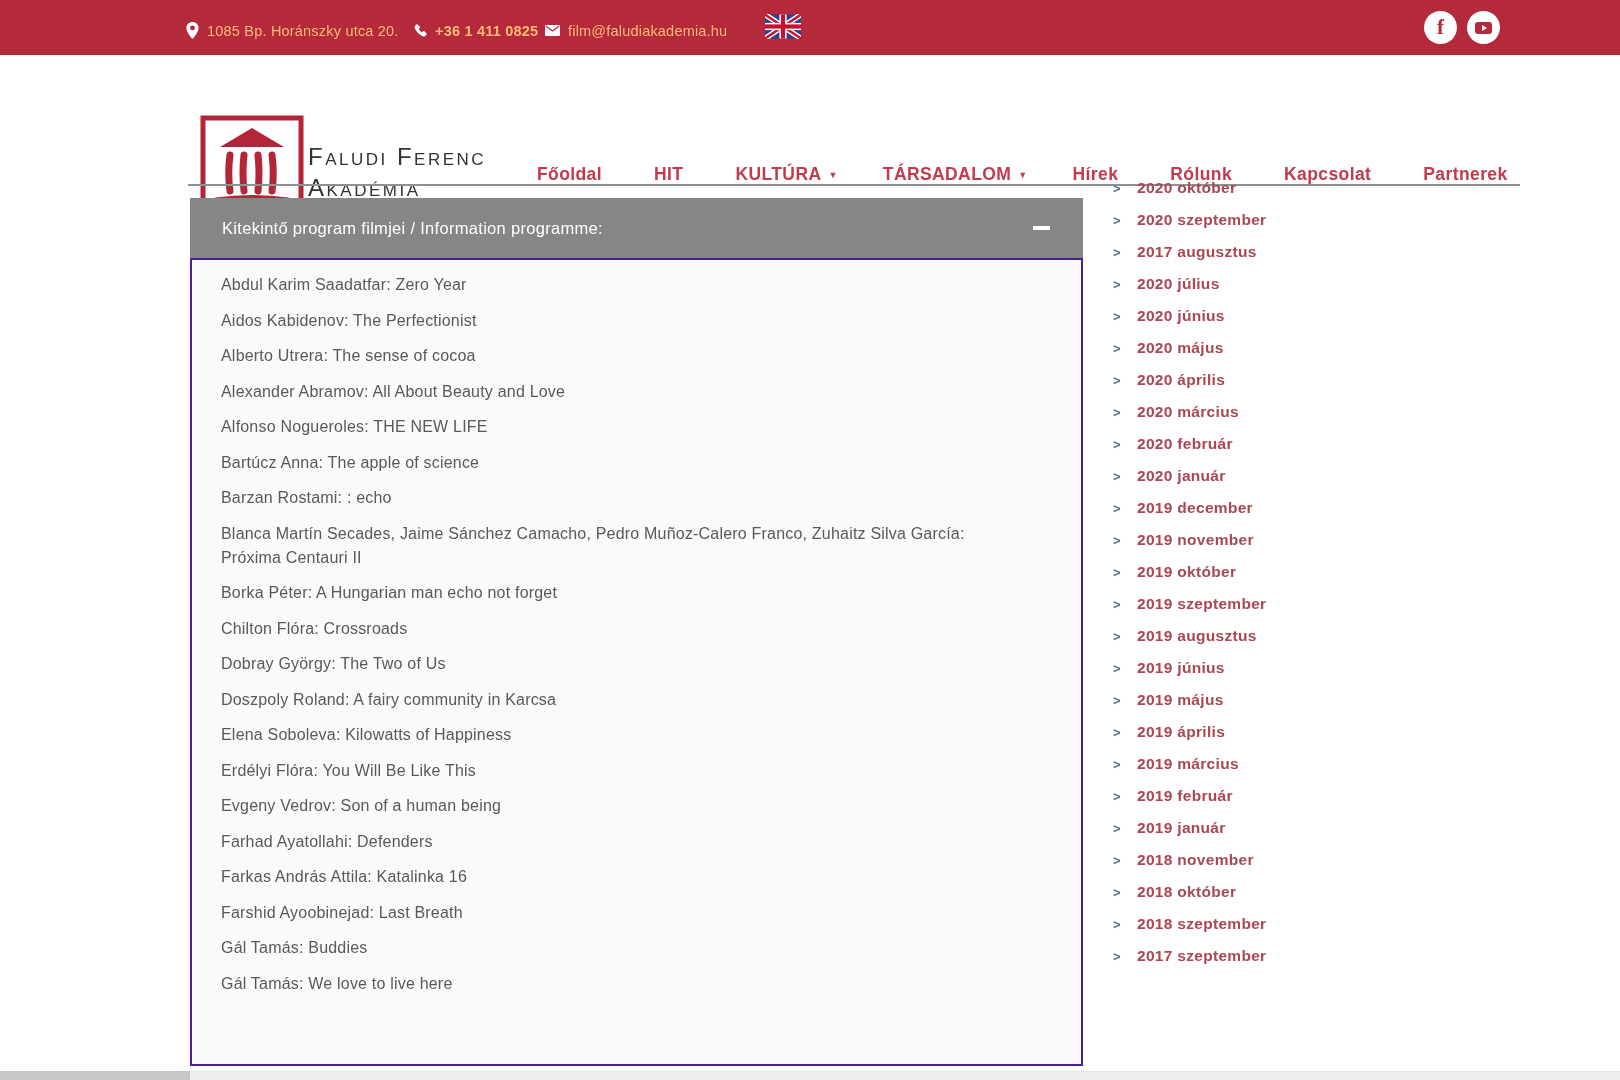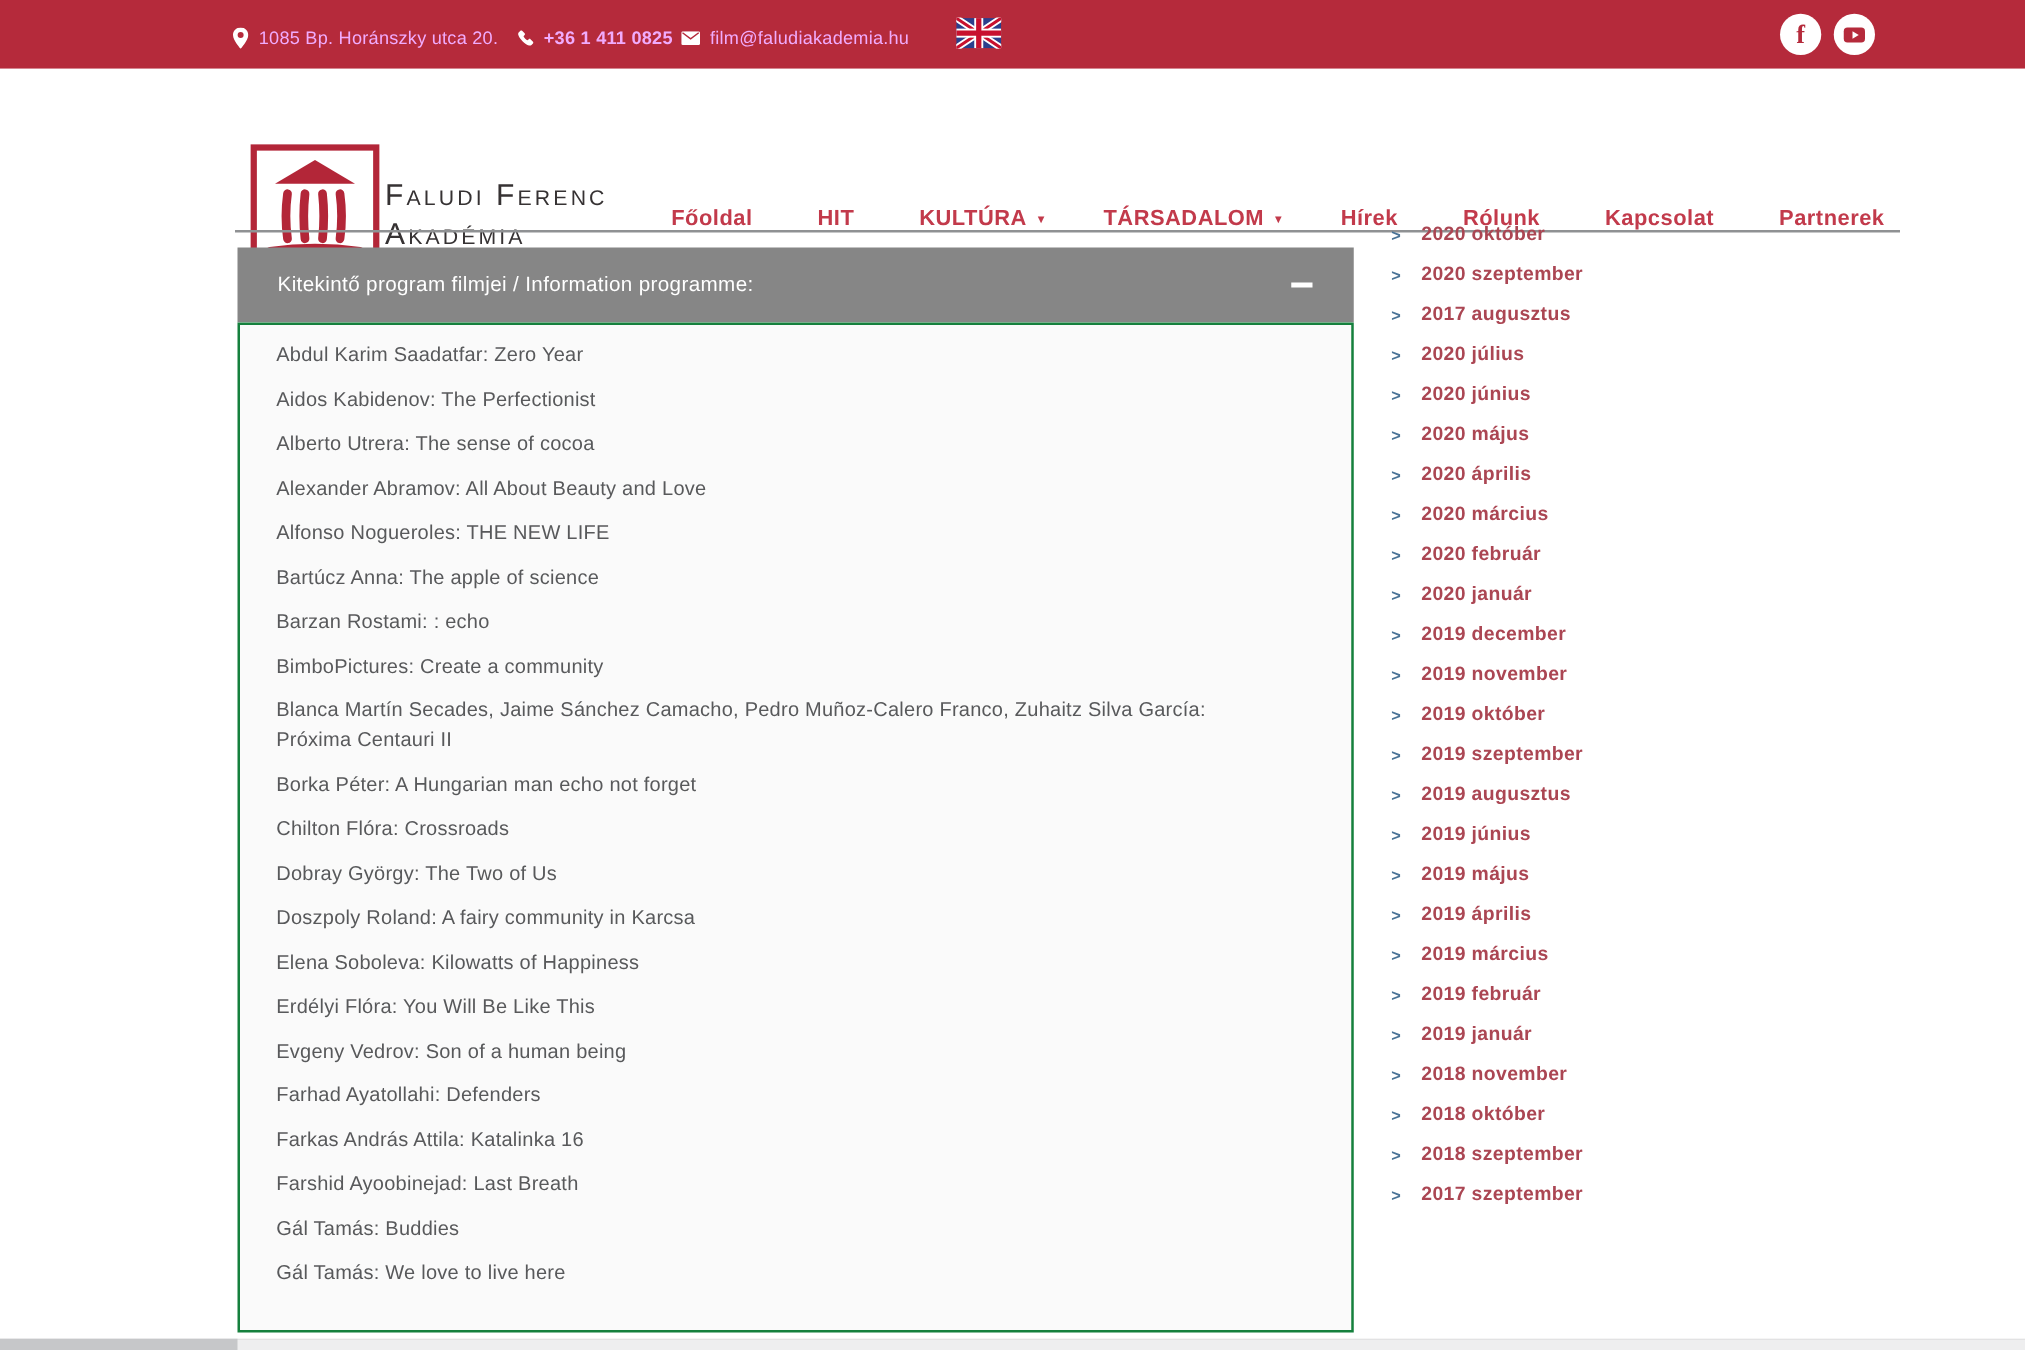--- a/index.html
+++ b/index.html
@@ -3,21 +3,21 @@
 <meta charset="utf-8">
 <style>
   html,body{margin:0;padding:0;}
   body{
     width:1620px;height:1080px;position:relative;overflow:hidden;
     background:#ffffff;font-family:"Liberation Sans", sans-serif;
   }
   
   .topbar{position:absolute;left:0;top:0;width:1620px;height:55px;background:#b52a3b;}
   .tb-item{position:absolute;top:0;height:61px;display:flex;align-items:center;gap:8px;
-    color:#f0abfc;font-size:14.5px;letter-spacing:.2px;}
+    color:#fdba74;font-size:14.5px;letter-spacing:.2px;}
   .tb-item svg{display:block;}
   #tb-address{left:186px;}
   #tb-phone{left:413px;font-weight:bold;}
   #tb-email{left:545px;justify-content:flex-end;}
   .tb-flag{position:absolute;left:765px;top:14px;width:36px;height:25px;cursor:pointer;}
   .tb-flag svg{display:block;width:36px;height:25px;}
   .social{position:absolute;top:11px;width:33px;height:33px;border-radius:50%;
     background:#ffffff;display:flex;align-items:center;justify-content:center;cursor:pointer;}
   #fb{left:1424px;}
   #yt{left:1467px;}
@@ -35,21 +35,21 @@
     font-size:17.5px;letter-spacing:.4px;white-space:nowrap;}
   .nav-arrow{font-size:9px;line-height:1;margin-top:2px;}
   .header-divider{position:absolute;left:188px;top:184px;width:1332px;height:2px;background:#8f9193;}
   
   .panel-header{position:absolute;left:190px;top:198px;width:893px;height:60px;background:#868686;
     display:flex;align-items:center;box-sizing:border-box;}
   .panel-title{margin-left:32px;color:#ffffff;font-size:16.5px;letter-spacing:.3px;}
   .panel-collapse{position:absolute;right:33px;top:28px;width:17px;height:4px;background:#ffffff;cursor:pointer;}
   
   .film-box{position:absolute;left:190px;top:258px;width:893px;height:808px;background:#fafafa;
-    border:2px solid #15803d;box-sizing:border-box;padding:13px 40px 0 29px;}
+    border:2px solid #4c1d95;box-sizing:border-box;padding:13px 40px 0 29px;}
   .film{font-size:16px;color:#58595b;line-height:24px;margin:0 0 11.5px 0;max-width:795px;letter-spacing:.2px;}
   
   .sidebar{position:absolute;left:1113px;top:172px;width:407px;}
   .archive-item{display:flex;align-items:center;height:32px;cursor:pointer;}
   .archive-chevron{color:#4a7396;font-size:13px;font-weight:bold;width:24px;flex:0 0 24px;line-height:1;}
   .archive-label{color:#ab4653;font-size:15.5px;letter-spacing:.3px;font-weight:bold;}
   
   .hscroll-track{position:absolute;left:0;bottom:0;width:1620px;height:9px;background:#eeeeef;border-top:1px solid #e2e2e3;box-sizing:border-box;}
   .hscroll-thumb{position:absolute;left:0;bottom:0;width:190px;height:9px;background:#c6c7c9;}
 </style>
@@ -179,21 +179,20 @@
     <p class="film">Alberto Utrera: The sense of cocoa</p>
 
     <p class="film">Alexander Abramov: All About Beauty and Love</p>
 
     <p class="film">Alfonso Nogueroles: THE NEW LIFE</p>
 
     <p class="film">Bartúcz Anna: The apple of science</p>
 
     <p class="film">Barzan Rostami: : echo</p>
 
-    <p class="film">BimboPictures: Create a community</p>
 
     <p class="film">Blanca Martín Secades, Jaime Sánchez Camacho, Pedro Muñoz-Calero Franco, Zuhaitz Silva García: Próxima Centauri II</p>
 
     <p class="film">Borka Péter: A Hungarian man echo not forget</p>
 
     <p class="film">Chilton Flóra: Crossroads</p>
 
     <p class="film">Dobray György: The Two of Us</p>
 
     <p class="film">Doszpoly Roland: A fairy community in Karcsa</p>

